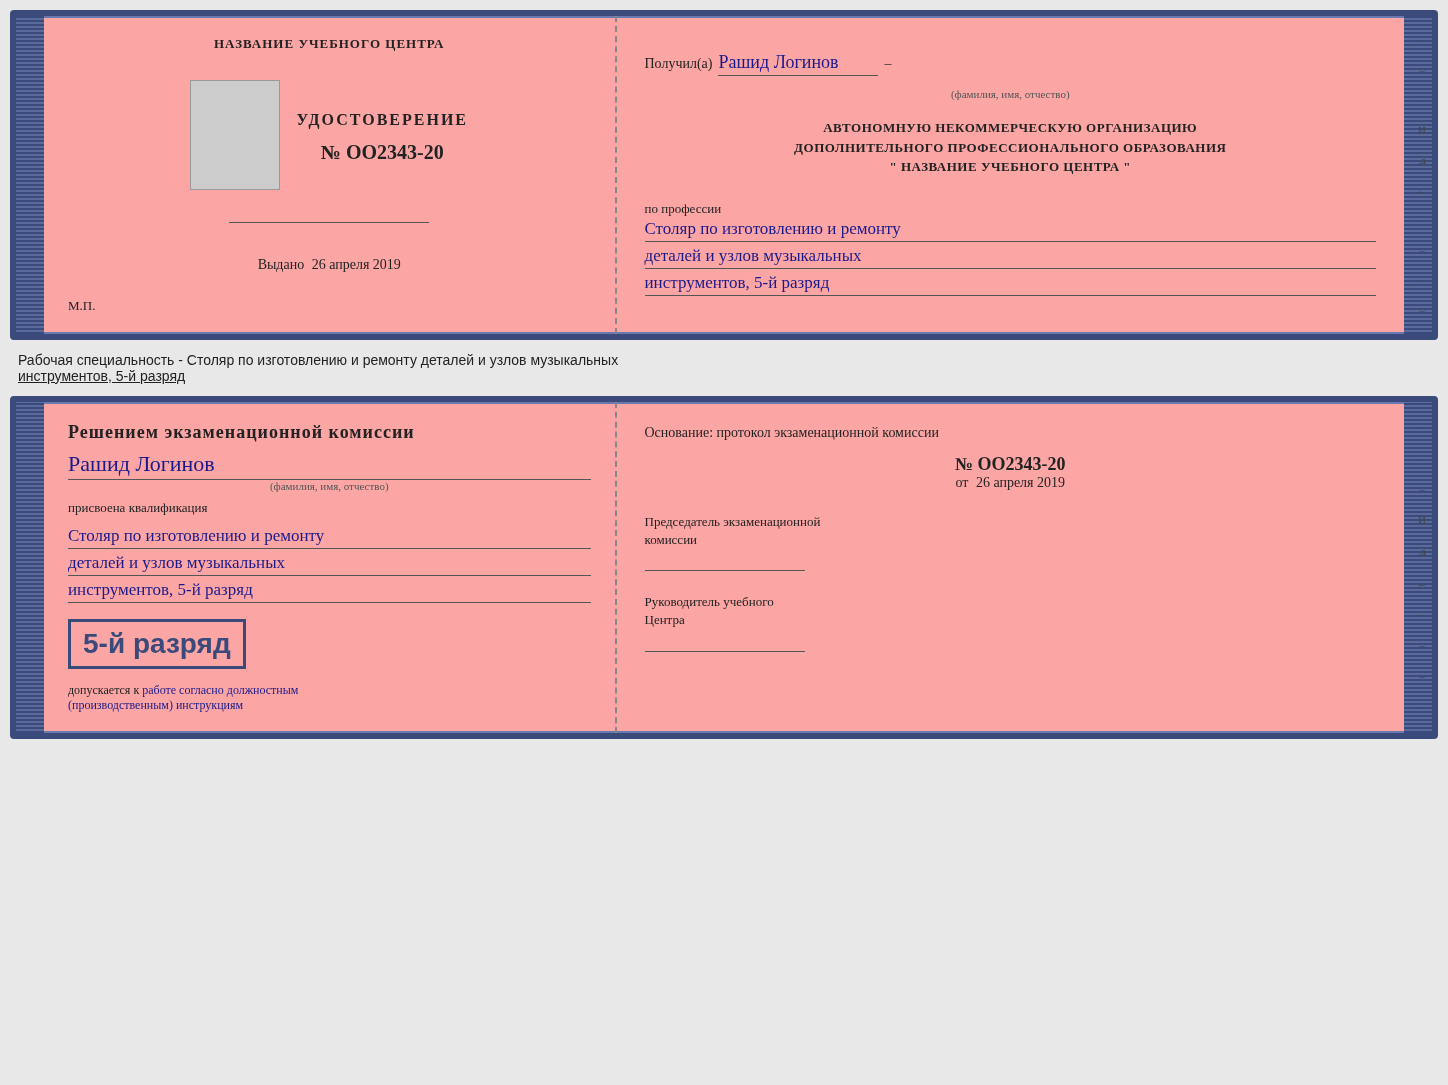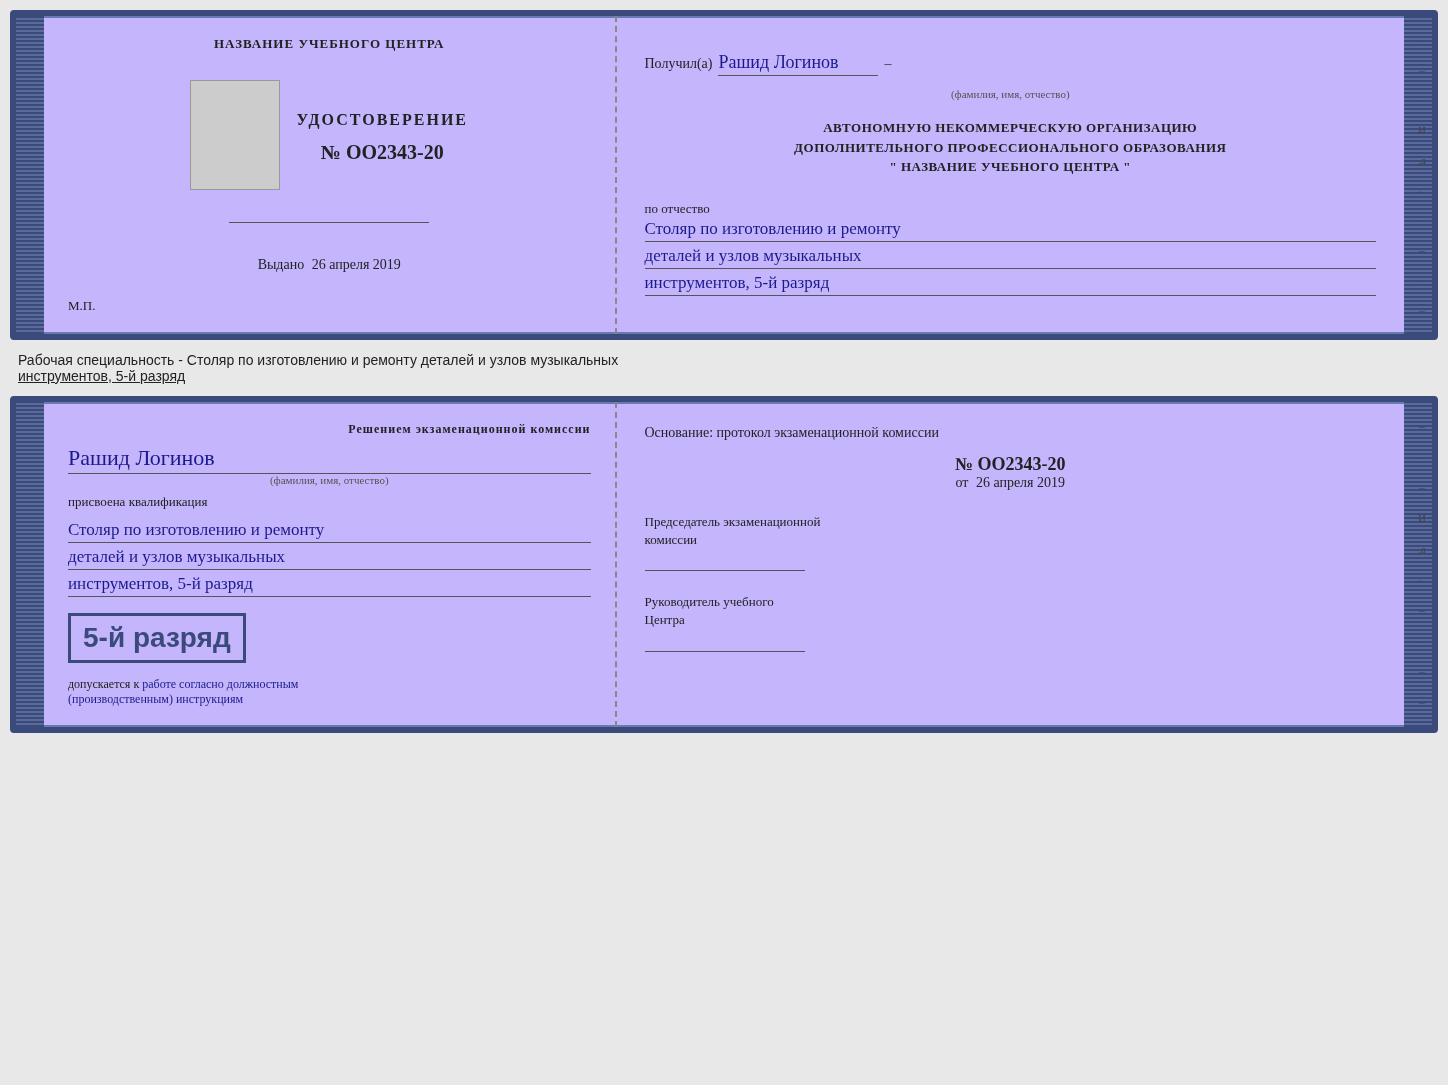--- a/index.html
+++ b/index.html
@@ -12,21 +12,21 @@
     }
 
     .page-wrapper {
       display: flex;
       flex-direction: column;
       gap: 8px;
     }
 
     
     .cert-card {
-      background: #c4b5fd;
+      background: #fca5a5;
       border: 6px solid #3a4a7a;
       border-radius: 4px;
       display: flex;
       width: 100%;
       position: relative;
       box-shadow: inset 0 0 0 2px #6a7ab0;
     }
 
     
     .binding-left, .binding-right {
@@ -220,23 +220,23 @@
 
     .bottom-right {
       flex: 1.4;
       padding: 20px 28px;
       display: flex;
       flex-direction: column;
       gap: 10px;
     }
 
     .commission-title {
-      font-size: 12px;
-      font-weight: bold;
-      text-align: right;
+      font-size: 18px;
+      font-weight: bold;
+      text-align: left;
       color: #222;
       letter-spacing: 1px;
     }
 
     .name-handwritten {
       font-family: 'Segoe Script', 'Brush Script MT', cursive;
       font-size: 22px;
       color: #1a1a8a;
       display: block;
       border-bottom: 1px solid #555;
@@ -364,21 +364,21 @@
       </div>
 
 
       <div class="block-text" style="margin-top:6px;">
         <div>АВТОНОМНУЮ НЕКОММЕРЧЕСКУЮ ОРГАНИЗАЦИЮ</div>
         <div>ДОПОЛНИТЕЛЬНОГО ПРОФЕССИОНАЛЬНОГО ОБРАЗОВАНИЯ</div>
         <div>"  НАЗВАНИЕ УЧЕБНОГО ЦЕНТРА  "</div>
       </div>
 
       <div style="margin-top:10px;">
-        <span class="profession-label">по отчество</span>
+        <span class="profession-label">по профессии</span>
         <div class="profession-lines-block">
           <span class="profession-line">Столяр по изготовлению и ремонту</span>
           <span class="profession-line">деталей и узлов музыкальных</span>
           <span class="profession-line">инструментов, 5-й разряд</span>
         </div>
       </div>
     </div>
 
     <div class="vert-marks">
       <span class="vert-mark">–</span>

